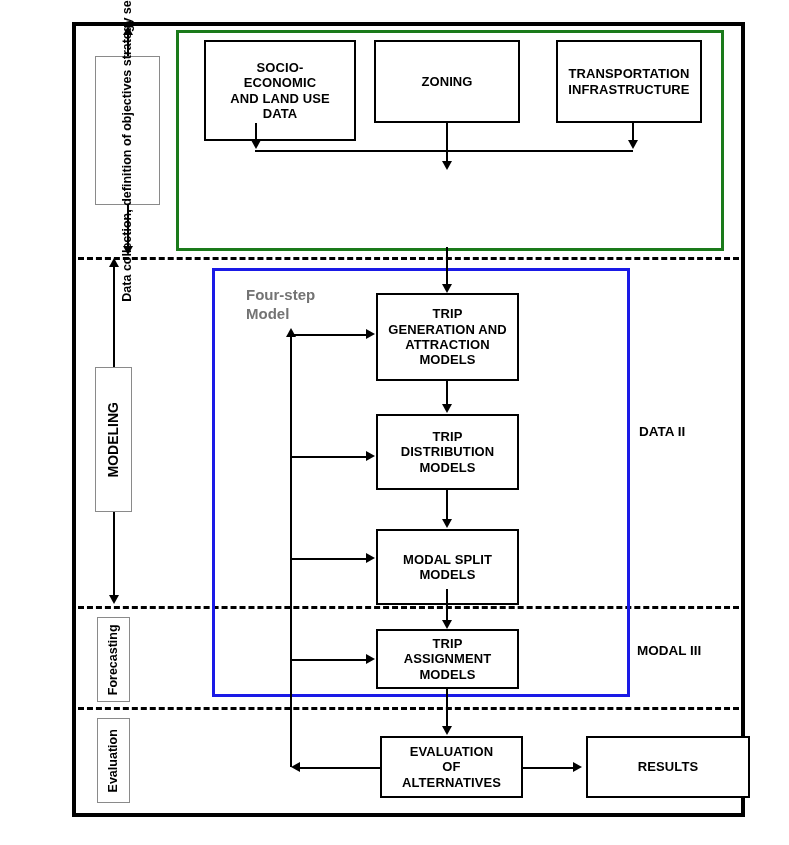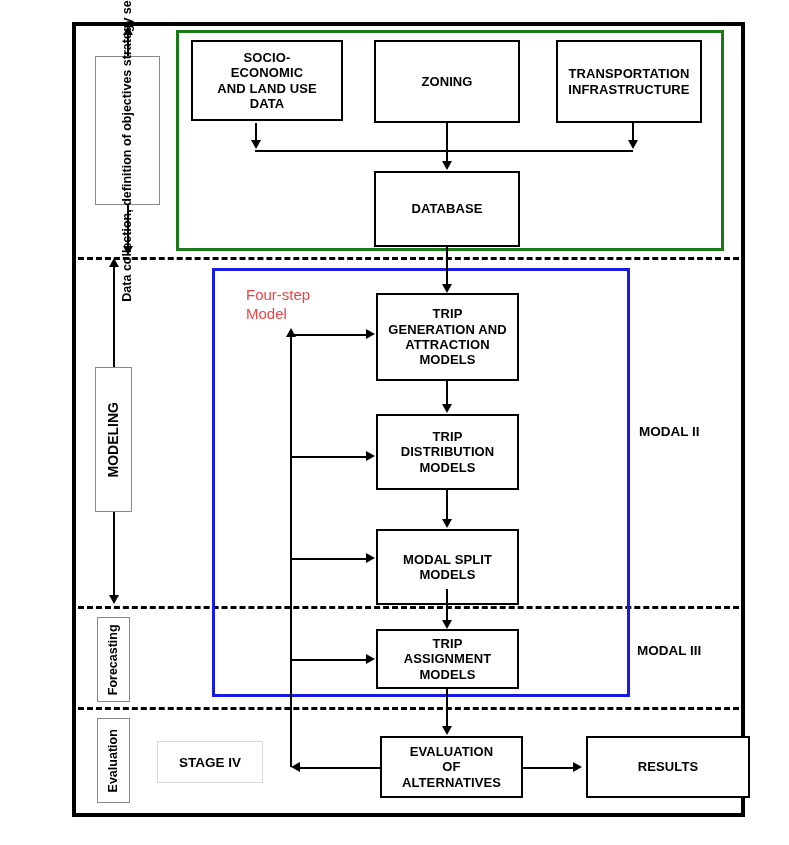--- a/index.html
+++ b/index.html
@@ -84,22 +84,22 @@
     white-space: nowrap;
     font-weight: bold;
     color: #000000;
     text-align: center;
     line-height: 1.25;
   }
 
   
   .plain-label {
     position: absolute;
-    font-weight: normal;
-    color: #ef4444;
+    font-weight: bold;
+    color: #737373;
     white-space: pre-line;
   }
   .stage-label {
     position: absolute;
     font-weight: bold;
     font-size: 13.5px;
     color: #000000;
     white-space: nowrap;
   }
   .stage-box {
@@ -192,25 +192,24 @@
 
   <div class="vline" style="left:113px; top:263px; height:104px;"></div>
   <div class="arrow up" style="left:109px; top:258px;"></div>
 
   <div class="vline" style="left:113px; top:512px; height:86px;"></div>
   <div class="arrow down" style="left:109px; top:595px;"></div>
 
   <div class="plain-label" style="left:246px; top:286px; width:110px; font-size:15px; line-height:1.25; text-align:left;">Four-step
 Model</div>
 
-  <div class="stage-label" style="left:639px; top:424px;">MODAL II</div>
+  <div class="stage-label" style="left:639px; top:424px;">DATA II</div>
   <div class="stage-label" style="left:637px; top:643px;">MODAL III</div>
-  <div class="stage-box" style="left:157px; top:741px; width:106px; height:42px;">STAGE IV</div>
-
-  <div class="node" style="left:191px; top:40px; width:152px; height:81px; white-space:pre-line;">SOCIO-
+
+  <div class="node" style="left:204px; top:40px; width:152px; height:101px; white-space:pre-line;">SOCIO-
 ECONOMIC
 AND LAND USE
 DATA</div>
 
   <div class="node" style="left:374px; top:40px; width:146px; height:83px; white-space:pre-line;">ZONING</div>
 
   <div class="node" style="left:556px; top:40px; width:146px; height:83px; white-space:pre-line;">TRANSPORTATION
 INFRASTRUCTURE</div>
 
   <div class="vline" style="left:255px; top:123px; height:20px;"></div>
@@ -219,21 +218,20 @@
   <div class="vline" style="left:446px; top:123px; height:27px;"></div>
 
   <div class="vline" style="left:632px; top:123px; height:20px;"></div>
   <div class="arrow down" style="left:628px; top:140px;"></div>
 
   <div class="hline" style="left:255px; top:150px; width:378px;"></div>
 
   <div class="vline" style="left:446px; top:150px; height:13px;"></div>
   <div class="arrow down" style="left:442px; top:161px;"></div>
 
-  <div class="node" style="left:374px; top:171px; width:146px; height:76px;">DATABASE</div>
 
   <div class="vline" style="left:446px; top:247px; height:39px;"></div>
   <div class="arrow down" style="left:442px; top:284px;"></div>
 
   <div class="node" style="left:376px; top:293px; width:143px; height:88px; white-space:pre-line;">TRIP
 GENERATION AND
 ATTRACTION
 MODELS</div>
 
   <div class="vline" style="left:446px; top:381px; height:25px;"></div>

